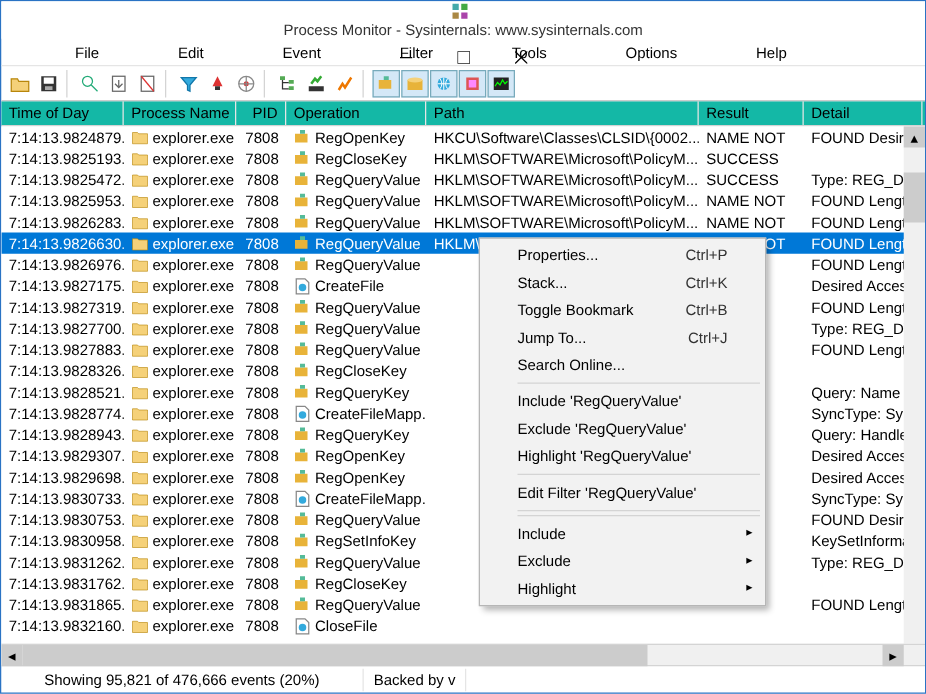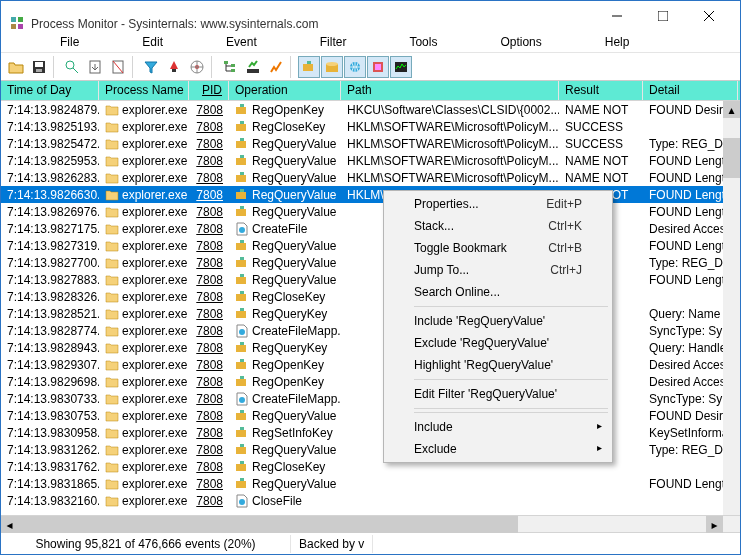--- a/index.html
+++ b/index.html
@@ -1,36 +1,36 @@
 <!DOCTYPE html>
 <html><head>
 <meta charset="utf-8">
 <style>
 * { box-sizing: border-box; margin: 0; padding: 0; font-family: "Segoe UI", Tahoma, sans-serif; font-size: 12px; }
 body { background: #fff; width: 741px; height: 555px; border: 1px solid #2a73c4; display: flex; flex-direction: column; overflow: hidden; position: relative; }
-.titlebar { display: flex; align-items: flex-end; height: 30px; padding: 0 8px; background: #fff; }
+.titlebar { display: flex; align-items: center; height: 30px; padding: 0 8px; background: #fff; flex-direction: column; }
 .titlebar .icon { width: 16px; height: 16px; margin-right: 6px; }
 .titlebar .title { flex: 1; font-size: 12px; color: #333; }
 .titlebar .winbtns { display: flex; }
 .titlebar .winbtn { width: 46px; height: 30px; display: flex; align-items: center; justify-content: center; color: #333; }
 .winbtn svg { width: 10px; height: 10px; }
 .menubar { display: flex; align-items: center; height: 22px; padding: 0 4px; border-bottom: 1px solid #e5e5e5; }
 .menubar span { padding: 2px 8px; font-size: 12px; margin-left: 47px; }
 .toolbar { display: flex; align-items: center; height: 28px; padding: 0 4px; border-bottom: 1px solid #ccc; gap: 1px; position: relative; }
 .tbtn { width: 22px; height: 22px; display: flex; align-items: center; justify-content: center; }
 .tsep { width: 5px; height: 22px; border-left: 1px solid #d4d4d4; margin: 0 2px; }
-.headers { display: flex; height: 20px; border-bottom: 1px solid #d4d4d4; background: #5eead4; }
+.headers { display: flex; height: 20px; border-bottom: 1px solid #d4d4d4; background: #14b8a6; }
 .hcell { border-right: 1px solid #e5e5e5; padding: 2px 6px; font-size: 12px; overflow: hidden; white-space: nowrap; }
 .rows { flex: 1; overflow: hidden; background: #fff; position: relative; }
 .row { display: flex; height: 17px; font-size: 12px; white-space: nowrap; }
 .row.selected { background: #0078d7; color: #fff; }
 .cell { padding: 0 6px; overflow: hidden; text-overflow: clip; display: flex; align-items: center; }
 .w-time { width: 98px; }
 .w-proc { width: 90px; }
-.w-pid { width: 40px; text-align: right; text-decoration: underline; }
+.w-pid { width: 40px; text-align: right; }
 .w-op { width: 112px; }
 .w-path { width: 218px; }
 .w-result { width: 84px; }
 .w-detail { width: 95px; }
 .icn { width: 14px; height: 14px; margin-right: 3px; flex-shrink: 0; }
 .hscroll { height: 17px; background: #f0f0f0; border-top: 1px solid #d4d4d4; position: relative; }
 .hscroll .arrow { position: absolute; top: 0; width: 17px; height: 17px; background: #ccc; display: flex; align-items: center; justify-content: center; }
 .hscroll .arrow.left { left: 0; }
 .hscroll .arrow.right { right: 17px; }
 .hscroll .thumb { position: absolute; left: 17px; top: 0; width: 500px; height: 17px; background: #ccc; }
@@ -553,21 +553,21 @@
 </div>
 
 <div class="statusbar">
   <div class="panel" style="width:290px">Showing 95,821 of 476,666 events (20%)</div>
   <div class="panel">Backed by v</div>
 </div>
 
 <div class="ctxmenu" id="ctx">
     <div class="ctxitem">
       <span>Properties...</span>
-      <span class="shortcut">Edit+P</span>
+      <span class="shortcut">Ctrl+P</span>
     </div>
     <div class="ctxitem">
       <span>Stack...</span>
       <span class="shortcut">Ctrl+K</span>
     </div>
     <div class="ctxitem">
       <span>Toggle Bookmark</span>
       <span class="shortcut">Ctrl+B</span>
     </div>
     <div class="ctxitem">
@@ -592,13 +592,16 @@
       <span>Edit Filter 'RegQueryValue'</span>
     </div>
     <div class="ctxsep"></div>
     <div class="ctxsep"></div>
     <div class="ctxitem sub">
       <span>Include</span>
     </div>
     <div class="ctxitem sub">
       <span>Exclude</span>
     </div>
+    <div class="ctxitem sub">
+      <span>Highlight</span>
+    </div>
   </div>
 
 </body></html>

